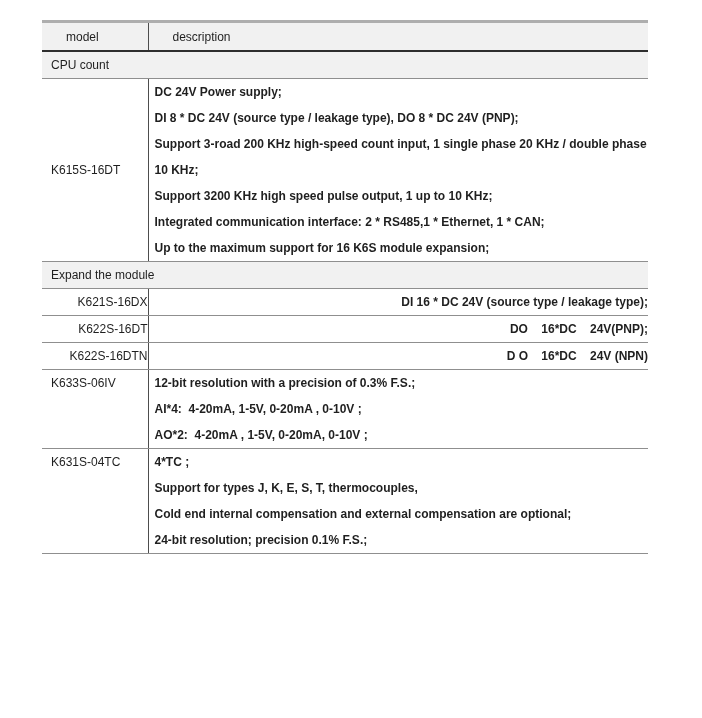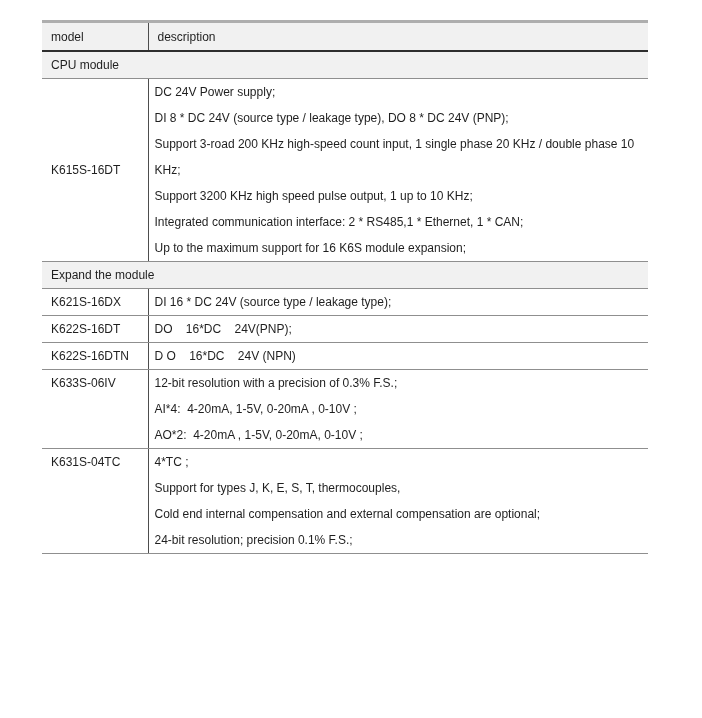--- a/index.html
+++ b/index.html
@@ -28,21 +28,21 @@
   }
   col.col-model { width: 106px; }
   col.col-desc  { width: 500px; }
 
   
   tr.header-row th {
     background: #f1f1f1;
     font-weight: 400;
     text-align: left;
     height: 27px;
-    padding: 0 0 0 9px;
+    padding: 0 0 0 24px;
     border-bottom: 2px solid #2e2e2e;
     vertical-align: middle;
     margin-top: 24px;
   }
   tr.header-row th.th-model { border-right: 1px solid #4d4d4d; }
 
   
   tr.section-row td {
     background: #f1f1f1;
     height: 26px;
@@ -57,47 +57,48 @@
     vertical-align: top;
     padding: 0;
     background: #ffffff;
   }
   tr.data-row td.model-cell {
     border-right: 1px solid #4d4d4d;
     padding-left: 9px;
     line-height: 26px;
   }
   tr.data-row td.desc-cell { padding-left: 6px; }
-  tr.data-row.single { height: 26px; }
+  tr.data-row.single { height: 26px; text-align: right; }
   tr.data-row.valign-middle td.model-cell { vertical-align: middle; }
   tr.last-row td { border-bottom: 2px solid #2e2e2e; }
 
   .desc-line {
     line-height: 26px;
     white-space: pre-wrap;
+    font-weight: bold;
   }
 </style>
 </head>
 <body>
 
 <div class="stage">
   <table class="spec-table">
     <colgroup>
         <col class="col-model">
         <col class="col-desc">
       </colgroup>
     <thead>
       <tr class="header-row">
         <th class="th-model">model</th>
         <th>description</th>
       </tr>
     </thead>
     <tbody>
       <tr class="section-row">
-        <td colspan="2">CPU module</td>
+        <td colspan="2">CPU count</td>
       </tr>
 
       <tr class="data-row valign-middle">
         <td class="model-cell">K615S-16DT</td>
         <td class="desc-cell">
           <div class="desc-line">DC 24V Power supply;</div>
           <div class="desc-line">DI 8 * DC 24V (source type / leakage type), DO 8 * DC 24V (PNP);</div>
           <div class="desc-line">Support 3-road 200 KHz high-speed count input, 1 single phase 20 KHz / double phase 10 KHz;</div>
           <div class="desc-line">Support 3200 KHz high speed pulse output, 1 up to 10 KHz;</div>
           <div class="desc-line">Integrated communication interface: 2 * RS485,1 * Ethernet, 1 * CAN;</div>

